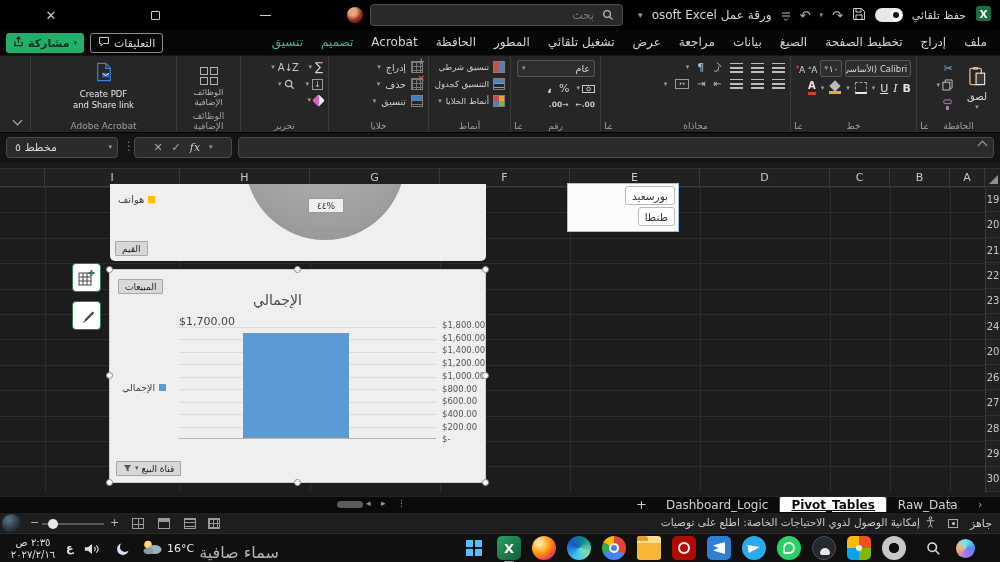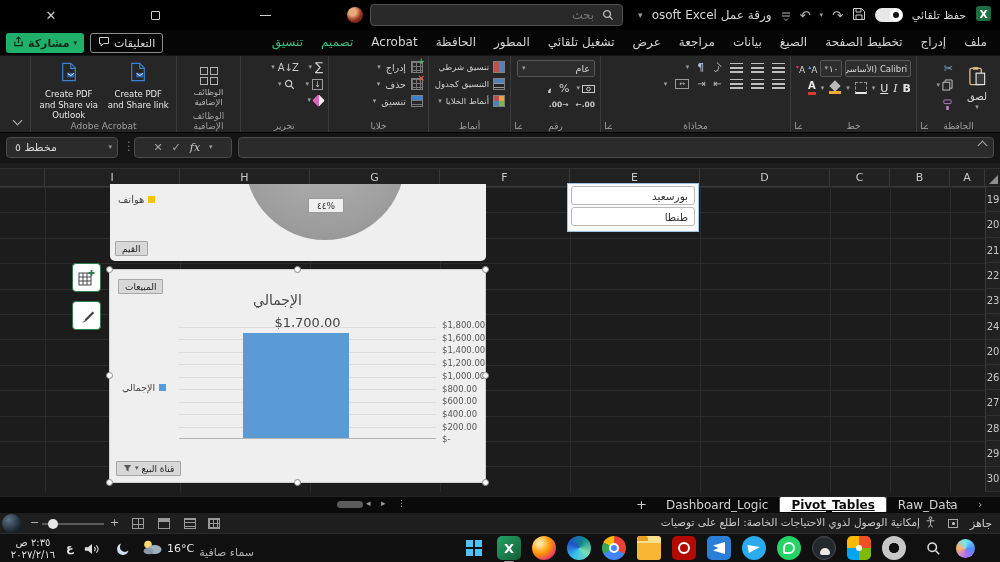--- a/index.html
+++ b/index.html
@@ -132,39 +132,39 @@
   .colcells .colhd:nth-of-type(7){width:60px;}
   .colcells .colhd:nth-of-type(8){width:60px;}
   .colcells .colhd:nth-of-type(9){width:35px;}
   .selall{flex:1;position:relative;}
   .selall::after{content:"";position:absolute;right:2px;bottom:2px;border-left:9px solid transparent;border-bottom:9px solid #8f8f8f;}
   .rowhdr{top:24px;bottom:4px;right:0;width:15px;background:#212121;border-left:1px solid #3a3a3a;display:flex;flex-direction:column;}
   .rowhd{flex:1;display:flex;align-items:center;justify-content:center;font-size:10px;color:#c8c8c8;border-bottom:1px solid #303030;}
   .hlines{left:0;top:24px;right:15px;bottom:4px;background:repeating-linear-gradient(to bottom,#2c2c2c 0,#2c2c2c 1px,transparent 1px,transparent 25.4px);}
   .vgl{top:24px;bottom:4px;width:1px;background:#2c2c2c;}
   
-  .slicer{left:567px;top:20px;width:132px;height:49px;background:#fbfbfb;border:1px solid #9dc3e6;padding:2px 3px;display:flex;flex-direction:column;gap:2px;}
+  .slicer{left:567px;top:20px;width:112px;height:49px;background:#fbfbfb;border:1px solid #9dc3e6;padding:2px 3px;display:flex;flex-direction:column;gap:2px;align-items:flex-end;}
   .slitem{height:19px;background:#fff;border:1px solid #b9b9b9;border-radius:3px;font-size:10.5px;color:#333;display:flex;align-items:center;direction:rtl;padding:0 6px;}
   
   .piewrap{left:110px;top:21px;width:376px;height:77px;background:#efefef;border-radius:0 0 5px 5px;overflow:hidden;}
   .piedisc{position:absolute;left:135px;top:-104px;width:160px;height:160px;border-radius:50%;background:radial-gradient(circle at 50% 35%,#b7b7b7,#9d9d9d 70%,#8e8e8e);}
   .pielab{position:absolute;left:198px;top:14px;width:36px;height:15px;background:#efefef;border:1px solid #9a9a9a;display:flex;align-items:center;justify-content:center;font-size:9px;color:#333;}
   .pieleg{position:absolute;left:8px;top:10px;display:flex;align-items:center;gap:4px;font-size:10px;color:#444;}
   .mk-orange{width:7px;height:7px;background:#ffc000;}
   .fieldbtn{background:#d8d8d8;border:1px solid #a6a6a6;color:#222;font-size:9px;display:flex;align-items:center;justify-content:center;padding:0 6px;height:15px;border-radius:1px;gap:3px;}
   .pievals{position:absolute;left:5px;top:57px;}
   
   .barwrap{left:109px;top:106px;width:377px;height:214px;background:#efefef;border:1px solid #cfcfcf;border-radius:4px;}
   .hdl{position:absolute;width:7px;height:7px;border-radius:50%;background:#fff;border:1px solid #8c8c8c;z-index:5;}
   .btitle{position:absolute;left:0;right:40px;top:22px;text-align:center;font-size:14px;color:#474747;}
   .plot{position:absolute;left:69px;top:57px;width:257px;height:112px;background:repeating-linear-gradient(to bottom,#dcdcdc 0,#dcdcdc 1px,transparent 1px,transparent 12.44px);border-bottom:1px solid #b5b5b5;}
   .bar{position:absolute;left:64px;width:106px;bottom:0;background:#5b9bd5;}
   .ticks{position:absolute;left:332px;top:51px;height:123px;display:flex;flex-direction:column;justify-content:space-between;}
   .tick{font-size:8.5px;color:#555;line-height:1;}
-  .dlabel{position:absolute;left:69px;width:257px;top:45px;text-align:center;font-size:13px;color:#444;}
+  .dlabel{position:absolute;left:69px;width:257px;top:45px;font-size:11px;color:#444;}
   .catlbl{position:absolute;left:69px;width:257px;top:173px;text-align:center;font-size:9.5px;color:#555;}
   .barleg{position:absolute;left:12px;top:112px;display:flex;align-items:center;gap:4px;font-size:9.5px;color:#444;}
   .mk-blue{width:7px;height:7px;background:#5b9bd5;}
   .axisbtn{position:absolute;left:6px;top:191px;}
   .salesbtn{position:absolute;left:8px;top:9px;}
   
   .sidebtn{left:72px;width:29px;height:29px;background:#fff;border:1.5px solid #2e7d4f;border-radius:4px;display:flex;align-items:center;justify-content:center;}
   
   .hscroll{left:0;top:496px;width:1000px;height:16px;background:#0a0a0a;border-top:1px solid #242424;}
   .thumb{left:337px;top:4px;width:26px;height:7px;background:#5c5c5c;border-radius:4px;}
@@ -189,21 +189,21 @@
   .macroic{right:42px;top:6px;width:10px;height:9px;border:1px solid #a8a8a8;display:flex;align-items:center;justify-content:center;}
   .macroic::after{content:"";width:3px;height:3px;background:#ccc;border-radius:50%;}
   .a11y{right:64px;top:3px;display:flex;align-items:center;gap:5px;direction:rtl;font-size:10.5px;color:#c9c9c9;white-space:nowrap;}
   
   .task{left:0;top:533px;width:1000px;height:29px;background:#101010;border-top:1px solid #2a2a2a;}
   .clock{left:4px;top:3px;width:58px;text-align:center;font-size:10px;color:#e2e2e2;line-height:11.5px;direction:rtl;}
   .lang{left:66px;top:8px;font-size:11px;color:#e2e2e2;font-weight:bold;}
   .tico{top:7px;}
   .weather{left:142px;top:3px;display:flex;align-items:center;gap:5px;height:23px;}
   .wtemp{font-size:11px;color:#ececec;}
-  .wdesc{font-size:11px;color:#b4b4b4;margin-top:8px;}
+  .wdesc{font-size:16px;color:#b4b4b4;margin-top:8px;}
   .apps{left:462px;top:2px;display:flex;gap:11px;}
   .tb-app{width:24px;height:24px;border-radius:5px;position:relative;flex:none;}
   .tb-app[data-active]::after{content:"";position:absolute;bottom:-3px;left:7px;width:10px;height:2.5px;border-radius:2px;background:#9b9b9b;}
   [data-icon="windows-start"]{background:transparent;}
   [data-icon="windows-start"]::before{content:"";position:absolute;inset:4px;background:linear-gradient(#4cc2ff,#4cc2ff) left top/7px 7px no-repeat,linear-gradient(#4cc2ff,#4cc2ff) right top/7px 7px no-repeat,linear-gradient(#4cc2ff,#4cc2ff) left bottom/7px 7px no-repeat,linear-gradient(#4cc2ff,#4cc2ff) right bottom/7px 7px no-repeat;}
   [data-icon="excel"]{background:linear-gradient(135deg,#21a366,#185c37);}
   [data-icon="excel"]::before{content:"X";position:absolute;inset:0;display:flex;align-items:center;justify-content:center;color:#fff;font-weight:bold;font-size:13px;}
   [data-icon="firefox"]{border-radius:50%;background:radial-gradient(circle at 32% 30%,#ffe8a0 0 8%,#ff9500 45%,#e3316f 78%,#781f90 100%);}
   [data-icon="edge"]{border-radius:50%;background:conic-gradient(from 210deg,#35c1f1,#2052cb,#0d8a8a,#7bdcb5,#35c1f1);}
   [data-icon="chrome"]{border-radius:50%;background:conic-gradient(#ea4335 0 120deg,#4285f4 0 240deg,#34a853 0 300deg,#fbbc05 0);}
@@ -494,29 +494,20 @@
           </span>
         <span>الوظائف الإضافية</span>
       </div>
       <span class="grp-label">الوظائف الإضافية</span>
     </div>
 
     <div class="grp g-acro">
 
       <span class="grp-label">Adobe Acrobat</span>
 
-        <div class="acrobtn">
-          <span><svg width="18" height="20" viewBox="0 0 20 22" fill="none" stroke="#3b82d8" stroke-width="1.3">
-              <path d="M3 1.5h9l5 5V20.5H3z"></path>
-              <path d="M12 1.5V7h5"></path>
-              <rect x="8" y="12" width="8" height="5" fill="#2a62b8" stroke="none"></rect>
-              <path d="m8.5 12.5 3.5 2.5 3.5-2.5" stroke="#fff" stroke-width="1"></path>
-            </svg></span>
-          <span class="acrolbl">Create PDF and Share via Outlook</span>
-        </div>
 
         <div class="acrobtn">
           <span><svg width="18" height="20" viewBox="0 0 20 22" fill="none" stroke="#3b82d8" stroke-width="1.3">
               <path d="M3 1.5h9l5 5V20.5H3z"></path>
               <path d="M12 1.5V7h5"></path>
               <rect x="8" y="12" width="8" height="5" fill="#2a62b8" stroke="none"></rect>
               <path d="m8.5 12.5 3.5 2.5 3.5-2.5" stroke="#fff" stroke-width="1"></path>
             </svg></span>
           <span class="acrolbl">Create PDF and Share link</span>
         </div>

